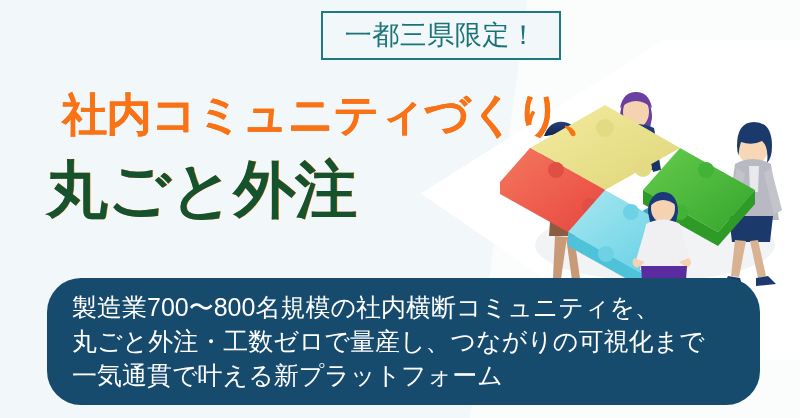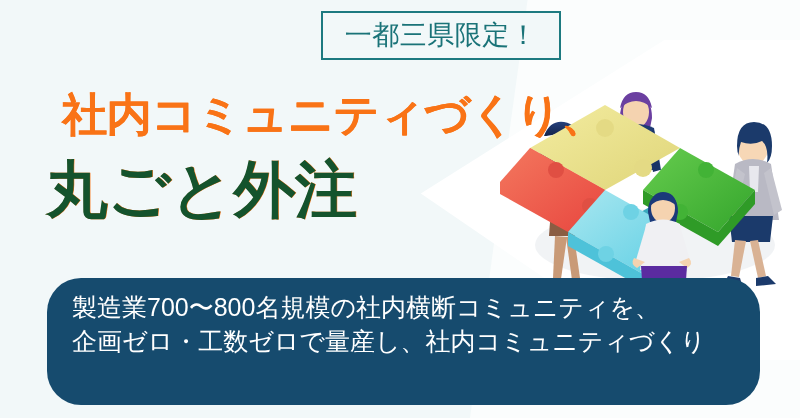--- a/index.html
+++ b/index.html
@@ -251,16 +251,17 @@
         <path d="M189 218 q5 6 -2 10 l-8 -6z" fill="#f5d3b0"></path>
         <path d="M141 226 h46 l-3 44 h-40z" fill="#5b2ba0"></path>
         <path d="M146 268 h14 l1 22 h-15z" fill="#5b2ba0"></path>
         <path d="M170 268 h14 l1 22 h-15z" fill="#5b2ba0"></path>
       </g>
     </svg>
   </div>
 
   <div class="desc-box">
     <div class="desc-line">製造業700〜800名規模の社内横断コミュニティを、</div>
-    <div class="desc-line">企画ゼロ・工数ゼロで量産し、社内コミュニティづくり</div>
+    <div class="desc-line">丸ごと外注・工数ゼロで量産し、つながりの可視化まで</div>
+    <div class="desc-line">一気通貫で叶える新プラットフォーム</div>
   </div>
 
 </div>
 
 </body></html>

